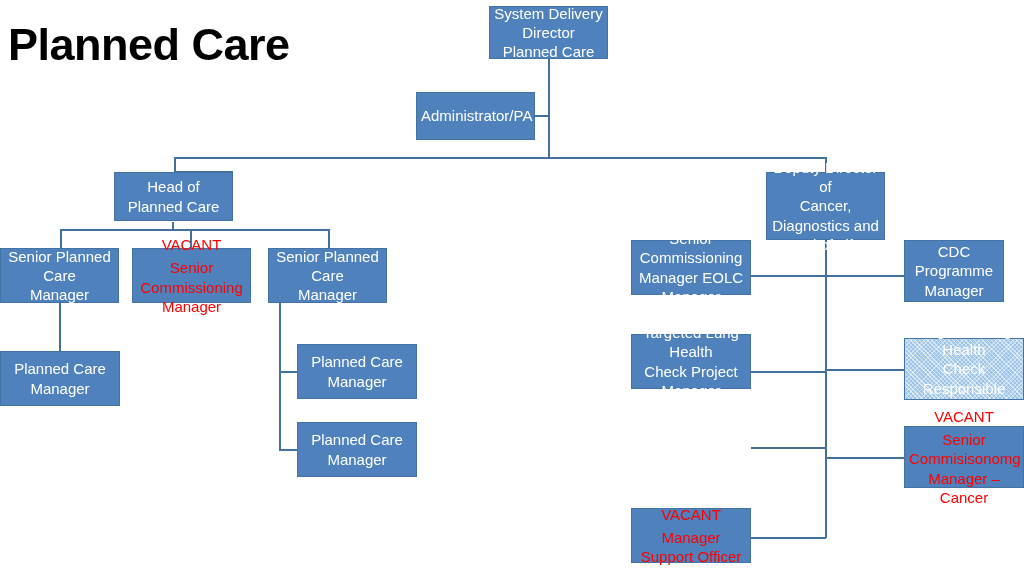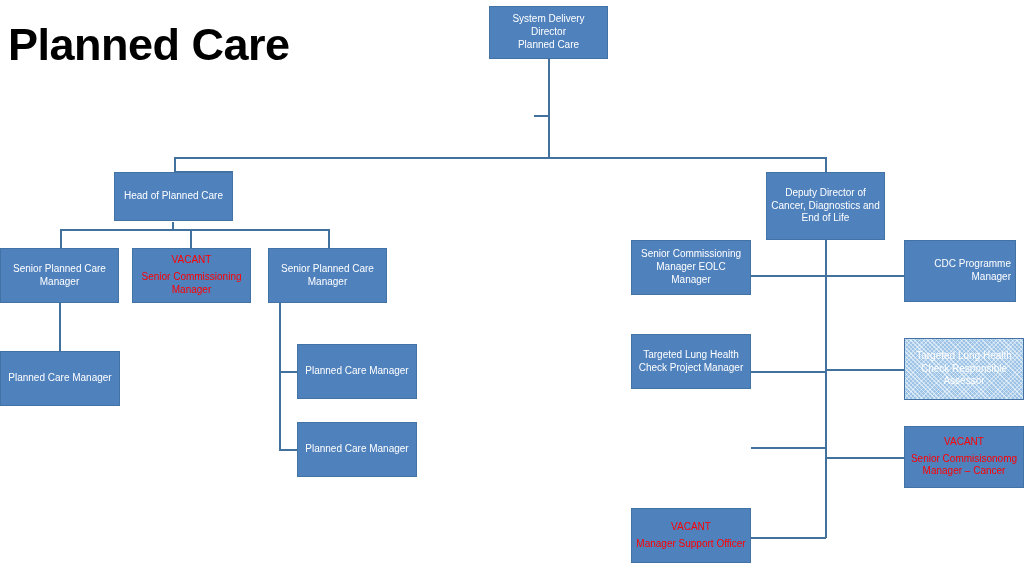--- a/index.html
+++ b/index.html
@@ -34,21 +34,21 @@
   .node {
     position: absolute;
     box-sizing: border-box;
     background: #4f81bd;
     border: 1px solid #4372a5;
     color: #ffffff;
     display: flex;
     align-items: center;
     justify-content: center;
     text-align: center;
-    font-size: 10px;
+    font-size: 15px;
     line-height: 1.28;
     padding: 2px 4px;
     z-index: 3;
   }
   .node .txt {
     display: block;
     width: 100%;
     white-space: pre-line;
   }
   
@@ -130,20 +130,23 @@
 
   <div class="conn h" style="left:825px; top:275px; width:79px;"></div>
   <div class="conn h" style="left:825px; top:369px; width:79px;"></div>
   <div class="conn h" style="left:825px; top:457px; width:79px;"></div>
 
   <div class="node" style="left:489px; top:6px; width:119px; height:53px;">
     <span class="txt">System Delivery Director
 Planned Care</span>
   </div>
 
+  <div class="node" style="left:416px; top:92px; width:119px; height:48px;">
+    <span class="txt">Administrator/PA</span>
+  </div>
 
   <div class="node" style="left:114px; top:172px; width:119px; height:49px;">
     <span class="txt">Head of Planned Care</span>
   </div>
 
   <div class="node" style="left:0px; top:248px; width:119px; height:55px;">
     <span class="txt">Senior Planned Care
 Manager</span>
   </div>
 
@@ -183,21 +186,21 @@
   <div class="node" style="left:631px; top:334px; width:120px; height:55px;">
     <span class="txt">Targeted Lung Health
 Check Project Manager</span>
   </div>
 
 
   <div class="node vacant" style="left:631px; top:508px; width:120px; height:55px;">
     <span class="txt"><span class="vac-label">VACANT</span><span class="vac-role">Manager Support Officer</span></span>
   </div>
 
-  <div class="node" style="left:904px; top:240px; width:112px; height:62px;text-align:right;">
+  <div class="node" style="left:904px; top:240px; width:100px; height:62px;">
     <span class="txt">CDC Programme
 Manager</span>
   </div>
 
   <div class="node hatched" style="left:904px; top:338px; width:120px; height:62px;">
     <span class="txt">Targeted Lung Health
 Check Responsible
 Assessor</span>
   </div>
 

